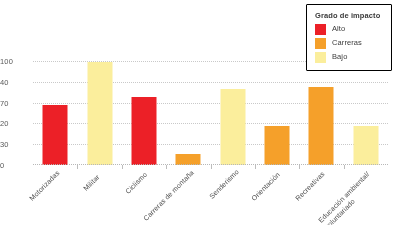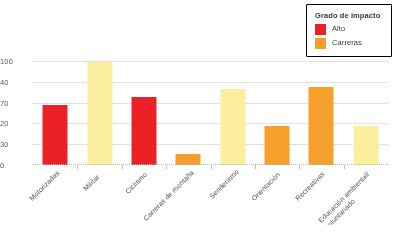--- a/index.html
+++ b/index.html
@@ -224,16 +224,20 @@
     <div class="legend-title">Grado de impacto</div>
     <div id="legend-rows">
         <div class="legend-row">
           <span class="legend-swatch" style="background: rgb(236, 32, 39);"></span>
           <span class="legend-label">Alto</span>
         </div>
         <div class="legend-row">
           <span class="legend-swatch" style="background: rgb(245, 160, 42);"></span>
           <span class="legend-label">Carreras</span>
         </div>
+        <div class="legend-row">
+          <span class="legend-swatch" style="background: rgb(251, 238, 156);"></span>
+          <span class="legend-label">Bajo</span>
+        </div>
       </div>
   </div>
 
 </div>
 
 </body></html>

